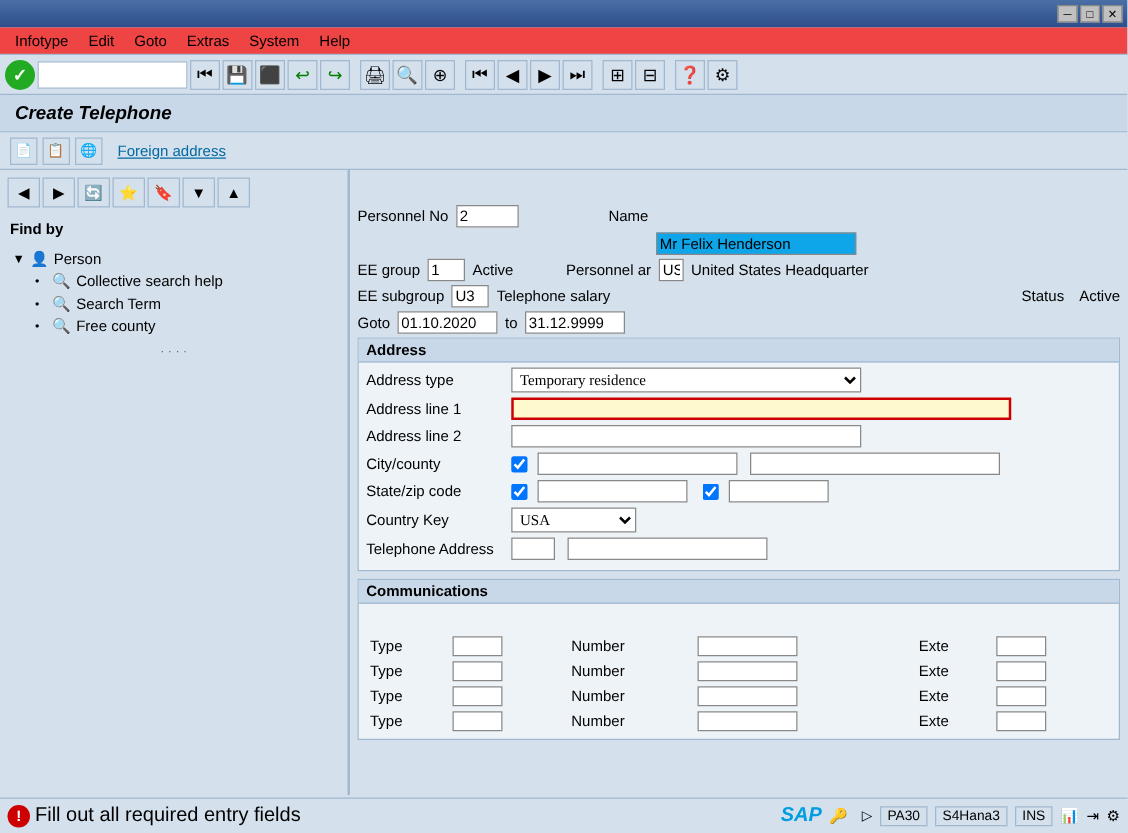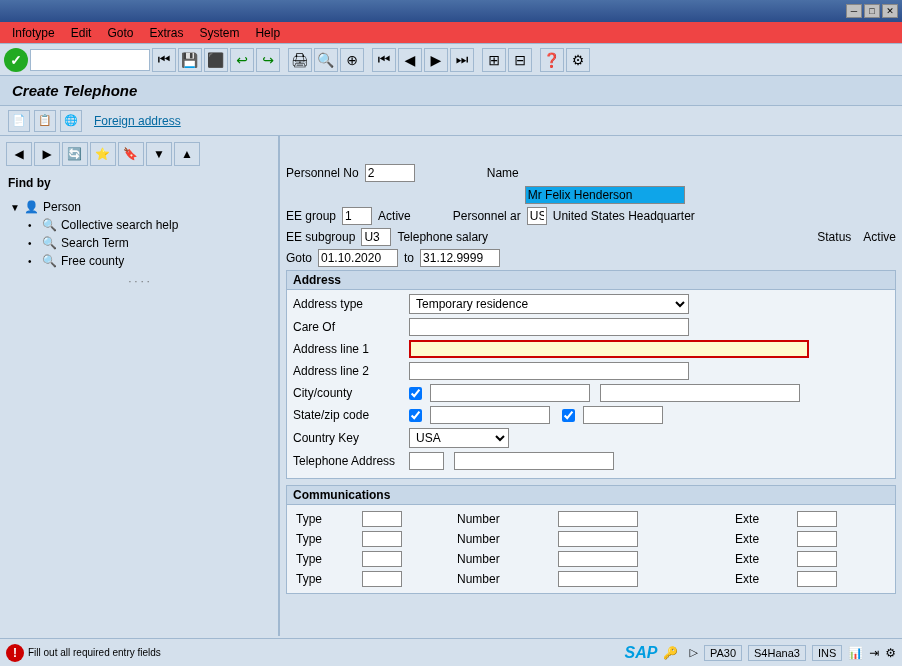--- a/index.html
+++ b/index.html
@@ -222,24 +222,25 @@
     .form-input.small { width: 80px; }
     .form-input.tiny { width: 50px; }
     .form-input.xsmall { width: 30px; }
 
     .form-select {
       height: 20px;
       font-size: 12px;
       border: 1px solid #888;
       background: white;
       padding: 0 2px;
-    }
-
-    
-    .comm-table { width: 100%; border-collapse: collapse; }
+      font-family: Liberation Serif, serif;
+    }
+
+    
+    .comm-table { width: 100%; border-collapse: collapse; margin-top: 20px; }
     .comm-table td { padding: 2px 3px; font-size: 12px; }
     .comm-input { background: white; border: 1px solid #888; height: 16px; font-size: 11px; padding: 0 2px; }
 
     
     .status-bar {
       position: fixed;
       bottom: 0;
       left: 0;
       width: 902px;
       height: 28px;
@@ -253,21 +254,21 @@
     }
     .status-error-icon {
       width: 18px; height: 18px;
       background: #cc0000;
       border-radius: 50%;
       color: white;
       display: flex; align-items: center; justify-content: center;
       font-weight: bold;
       font-size: 12px;
     }
-    .status-text { font-size: 10px; }
+    .status-text { font-size: 16px; }
     .status-right {
       margin-left: auto;
       display: flex;
       align-items: center;
       gap: 6px;
       font-size: 12px;
     }
     .status-badge {
       background: #d4e0ec;
       border: 1px solid #a0b8d0;
@@ -426,24 +427,20 @@
       <div class="section-header">Address</div>
       <div class="section-body">
 
         <div class="form-row">
           <span class="form-label">Address type</span>
           <select class="form-select" style="width:280px;">
             <option>Temporary residence</option>
           </select>
         </div>
 
-        <div class="form-row">
-          <span class="form-label">Care Of</span>
-          <input type="text" class="form-input" style="width: 280px;">
-        </div>
 
         <div class="form-row">
           <span class="form-label">Address line 1</span>
           <input type="text" class="form-input highlighted" style="width: 400px; background: rgb(255, 250, 205); border: 2px solid rgb(204, 0, 0);">
         </div>
 
         <div class="form-row">
           <span class="form-label">Address line 2</span>
           <input type="text" class="form-input" style="width: 280px;">
         </div>

